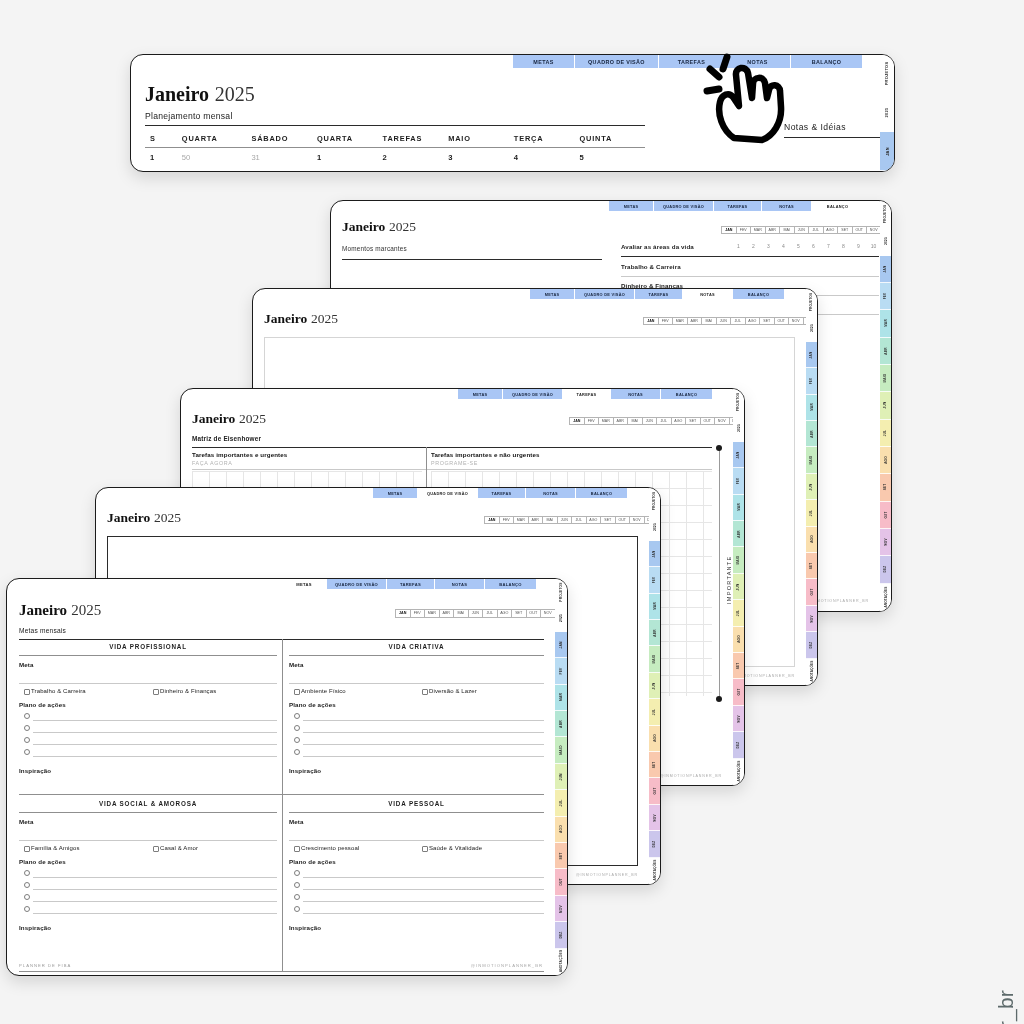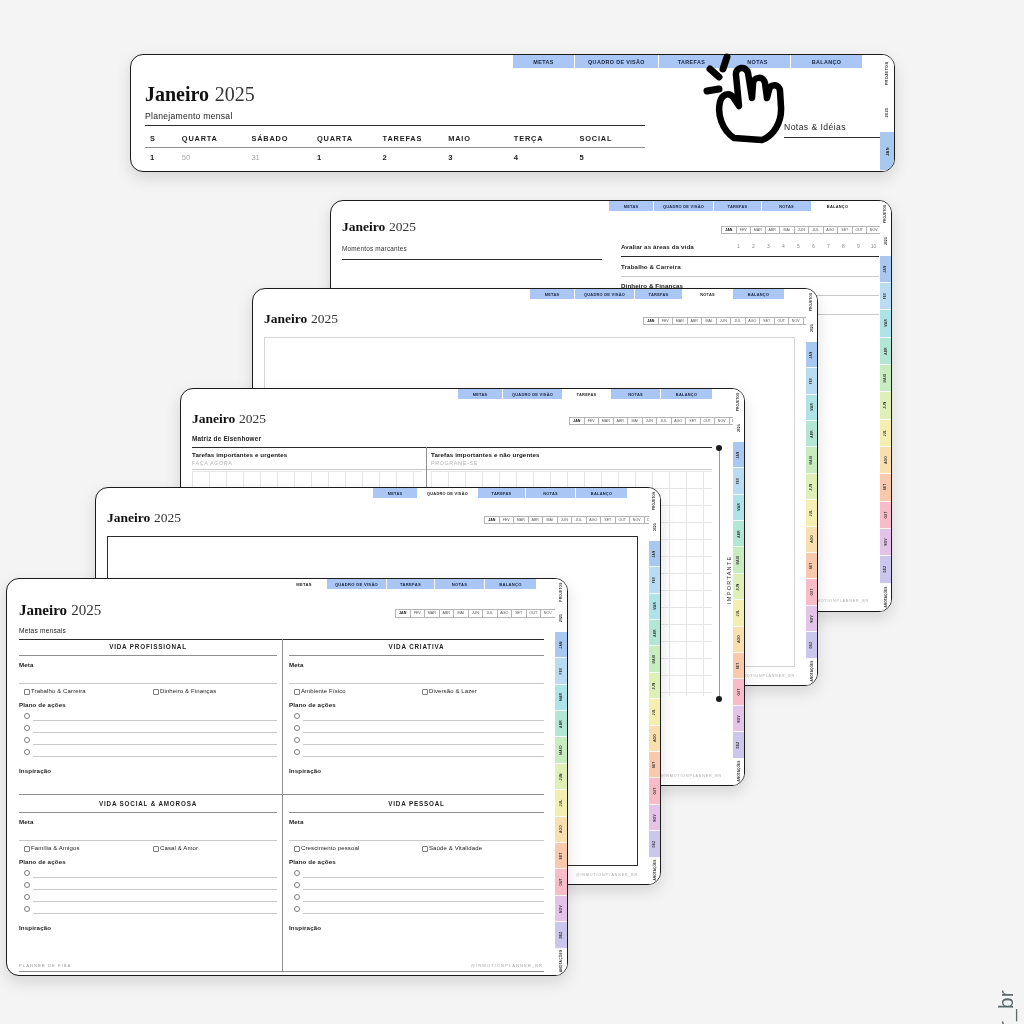--- a/index.html
+++ b/index.html
@@ -172,21 +172,21 @@
       <div class="rule" style="left:14px;top:70px;width:500px;height:1px;"></div>
 
       <div class="calhead" style="left:14px;top:76px;width:500px;height:14px;">
         <div style="width:32px;justify-content:flex-start;padding-left:5px;">S</div>
         <div style="width:70px;">QUARTA</div>
         <div style="width:66px;">SÁBADO</div>
         <div style="width:66px;">QUARTA</div>
         <div style="width:66px;">TAREFAS</div>
         <div style="width:66px;">MAIO</div>
         <div style="width:66px;">TERÇA</div>
-        <div style="width:66px;">SOCIAL</div>
+        <div style="width:66px;">QUINTA</div>
       </div>
       <div class="rule mid" style="left:14px;top:92px;width:500px;height:.7px;"></div>
 
       <div class="calrow" style="left:14px;top:98px;width:500px;height:16px;">
         <div class="cell" style="width:32px;padding-left:5px;">1</div>
         <div class="cell dim" style="width:70px;">50</div>
         <div class="cell dim" style="width:66px;">31</div>
         <div class="cell" style="width:66px;">1</div>
         <div class="cell" style="width:66px;">2</div>
         <div class="cell" style="width:66px;">3</div>

